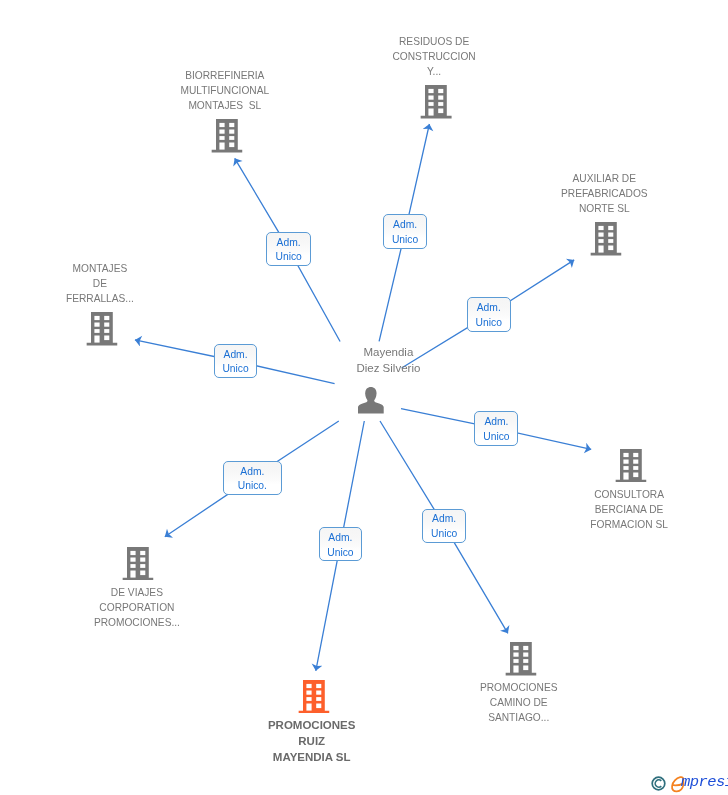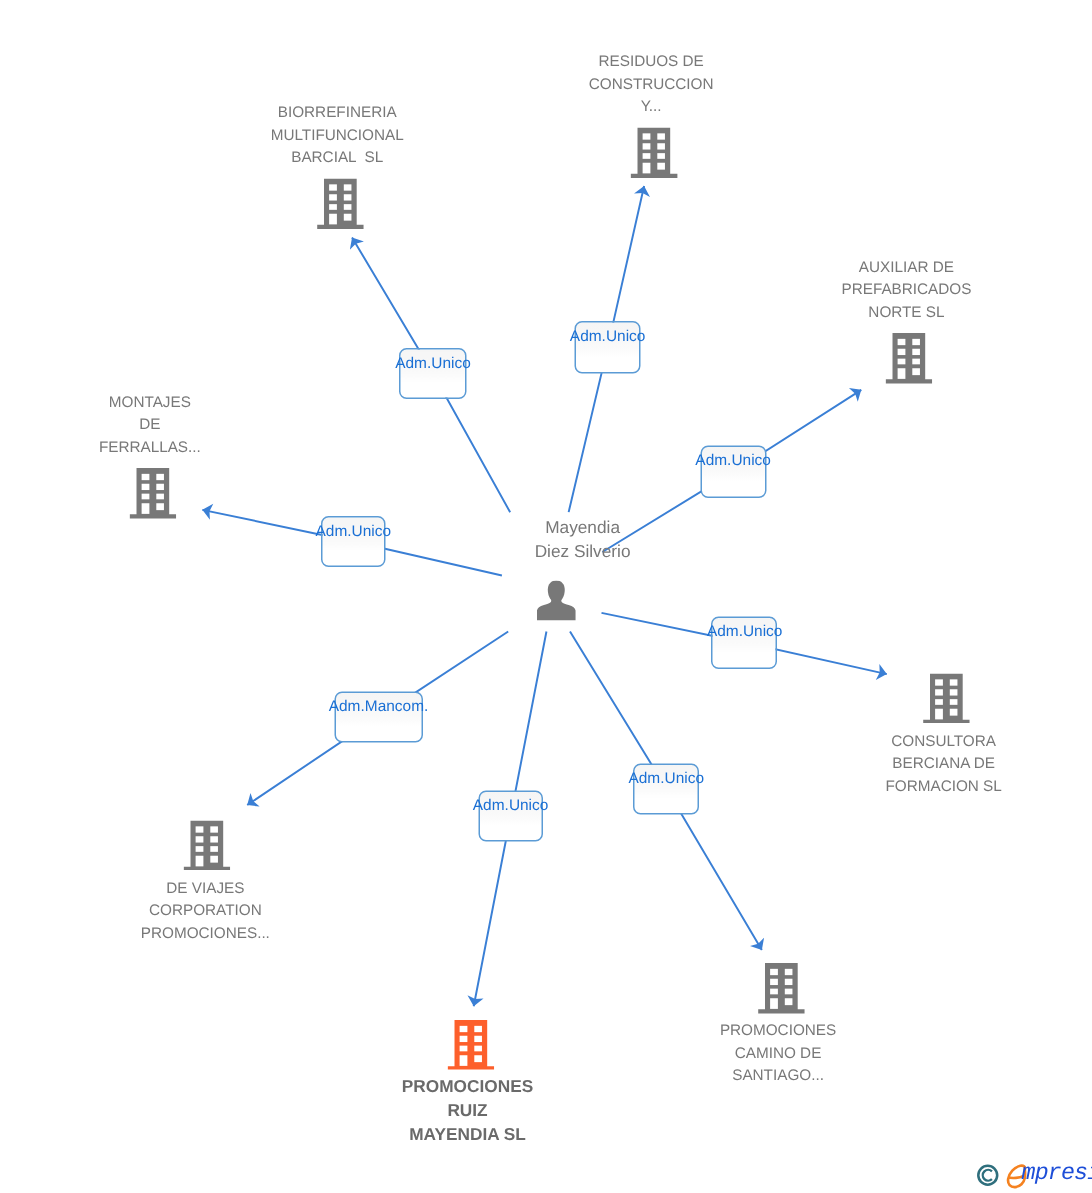--- a/index.html
+++ b/index.html
@@ -15,21 +15,21 @@
              width:220px;text-align:center;color:#787878;font-size:10.2px;
              line-height:15px;white-space:pre;}
   .node .cap span{display:block;}
   .node.person .cap{font-size:11.5px;line-height:16px;padding-left:41px;}
   .node.center .cap{color:#6a6a6a;font-weight:bold;font-size:11.5px;line-height:16px;}
 
   .elabel{position:absolute;box-sizing:border-box;
       border:1.3px solid #5b9bd5;border-radius:5px;
       background:linear-gradient(180deg,#f5f5f5 0%,#f7f7f7 30%,#fbfbfb 55%,#ffffff 70%,#ffffff 100%);
       color:#1a6fd4;font-size:10.3px;line-height:14.8px;text-align:center;
-      display:flex;justify-content:center;
+      display:flex;flex-direction:column;justify-content:center;
       padding-top:3px;-webkit-font-smoothing:antialiased;}
   .elabel span{display:block;}
 
   .logo{position:absolute;white-space:nowrap;line-height:0;}
   .logo .cmark{position:absolute;left:0;top:0;}
   .logo .bname{position:absolute;font-family:Liberation Mono, monospace;font-style:italic;
       font-size:15.5px;color:#1d4ed8;letter-spacing:-0.55px;line-height:15px;}
   .logo .bhide{position:absolute;width:1px;height:1px;overflow:hidden;
       clip:rect(0 0 0 0);white-space:nowrap;}
 </style>
@@ -63,21 +63,21 @@
             <rect x="8" y="3.9" width="5.2" height="4.2"></rect>
             <rect x="17.8" y="3.9" width="5.1" height="4.2"></rect>
             <rect x="8" y="10.5" width="5.2" height="4.2"></rect>
             <rect x="17.8" y="10.5" width="5.1" height="4.2"></rect>
             <rect x="8" y="17.1" width="5.2" height="3.8"></rect>
             <rect x="17.8" y="17.1" width="5.1" height="3.8"></rect>
             <rect x="8" y="23.5" width="5.2" height="7.1"></rect>
             <rect x="17.8" y="23.5" width="5.1" height="4.6"></rect>
           </g>
         </svg></div>
-      <div class="cap" style="top: 67.6px; margin-left: -2px;"><span>BIORREFINERIA</span><span>MULTIFUNCIONAL</span><span>BARCIAL  SL</span></div>
+      <div class="cap" style="top: 67.6px; margin-left: -2px;"><span>BIORREFINERIA</span><span>MULTIFUNCIONAL</span><span>MONTAJES  SL</span></div>
     </div>
     <div class="node" style="left: 436.4px; top: 0px;">
       <div class="ico" style="top: 85.2px;"><svg width="31.2" height="33.6" viewBox="0 0 31.2 33.6">
           <path fill="#787878" d="M4.6 0 H26.4 V30.8 H31.2 V33.6 H0 V30.8 H4.6 Z"></path>
           <g fill="#ffffff">
             <rect x="8" y="3.9" width="5.2" height="4.2"></rect>
             <rect x="17.8" y="3.9" width="5.1" height="4.2"></rect>
             <rect x="8" y="10.5" width="5.2" height="4.2"></rect>
             <rect x="17.8" y="10.5" width="5.1" height="4.2"></rect>
             <rect x="8" y="17.1" width="5.2" height="3.8"></rect>
@@ -206,21 +206,21 @@
     <div class="elabel" style="left: 213.6px; top: 343.6px; width: 43.9px; height: 34.8px;">
       <span>Adm.</span>
       <span>Unico</span>
     </div>
     <div class="elabel" style="left: 474.4px; top: 410.9px; width: 44.1px; height: 34.7px;">
       <span>Adm.</span>
       <span>Unico</span>
     </div>
     <div class="elabel" style="left: 222.7px; top: 460.7px; width: 59.3px; height: 34.5px;">
       <span>Adm.</span>
-      <span>Mancom.</span>
+      <span>Unico.</span>
     </div>
     <div class="elabel" style="left: 318.7px; top: 526.9px; width: 43.4px; height: 34.6px;">
       <span>Adm.</span>
       <span>Unico</span>
     </div>
     <div class="elabel" style="left: 422.3px; top: 508.6px; width: 43.7px; height: 34.2px;">
       <span>Adm.</span>
       <span>Unico</span>
     </div>
   </div>

